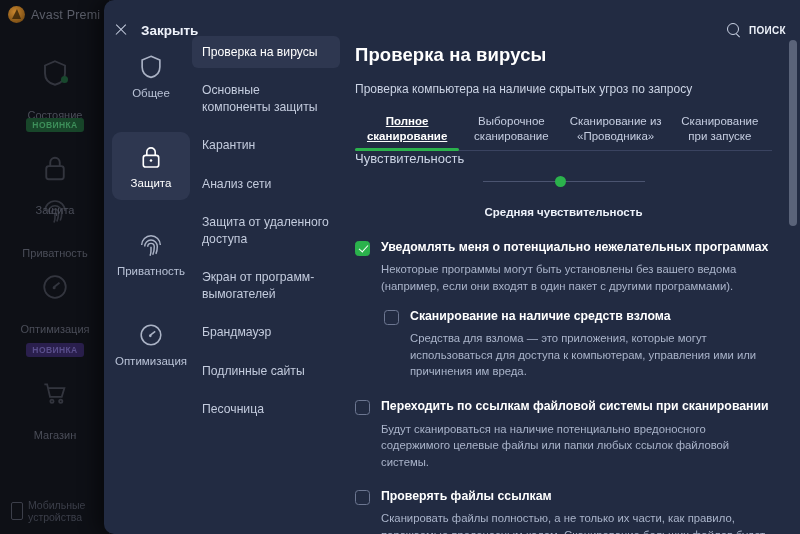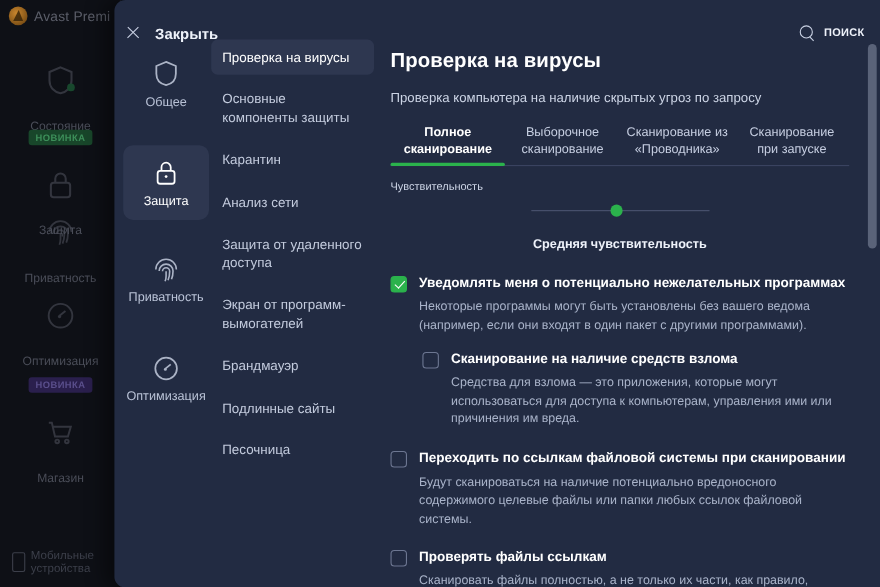--- a/index.html
+++ b/index.html
@@ -120,27 +120,27 @@
   .page-sub { color: #ccd4e5; font-size: 12px; margin-top: 16px; }
 
   .tabs {
     margin-top: 18px; display: flex; border-bottom: 1px solid #3a4360;
     position: relative;
   }
   .tab {
     flex: 1; text-align: center; color: #c6cee1; font-size: 11.5px;
     line-height: 1.3; padding: 0 4px 6px; cursor: pointer; position: relative;
   }
-  .tab.active { color: #ffffff; font-weight: bold; }
+  .tab.active { color: #ffffff; font-weight: bold; text-decoration: underline; }
   .tab.active::after {
     content: ""; position: absolute; left: 0; right: 0; bottom: -1px;
     height: 2.5px; background: #2bb24c; border-radius: 2px;
   }
 
-  .sens-label { color: #cdd5e6; font-size: 10px; margin-top: 14px; }
+  .sens-label { color: #cdd5e6; font-size: 13px; }
   .sens-row { display: flex; align-items: center; gap: 18px; margin-top: 10px; flex-direction: column; }
   .slider { position: relative; width: 162px; height: 12px; flex: none; }
   .slider .track {
     position: absolute; left: 0; top: 5px; width: 162px; height: 1.6px; background: #4b5470;
   }
   .slider .knob {
     position: absolute; top: 0; left: 72px; width: 11px; height: 11px;
     border-radius: 50%; background: #2bb24c; cursor: pointer;
   }
   .sens-value { color: #eef2fa; font-size: 11.5px; font-weight: bold; }

